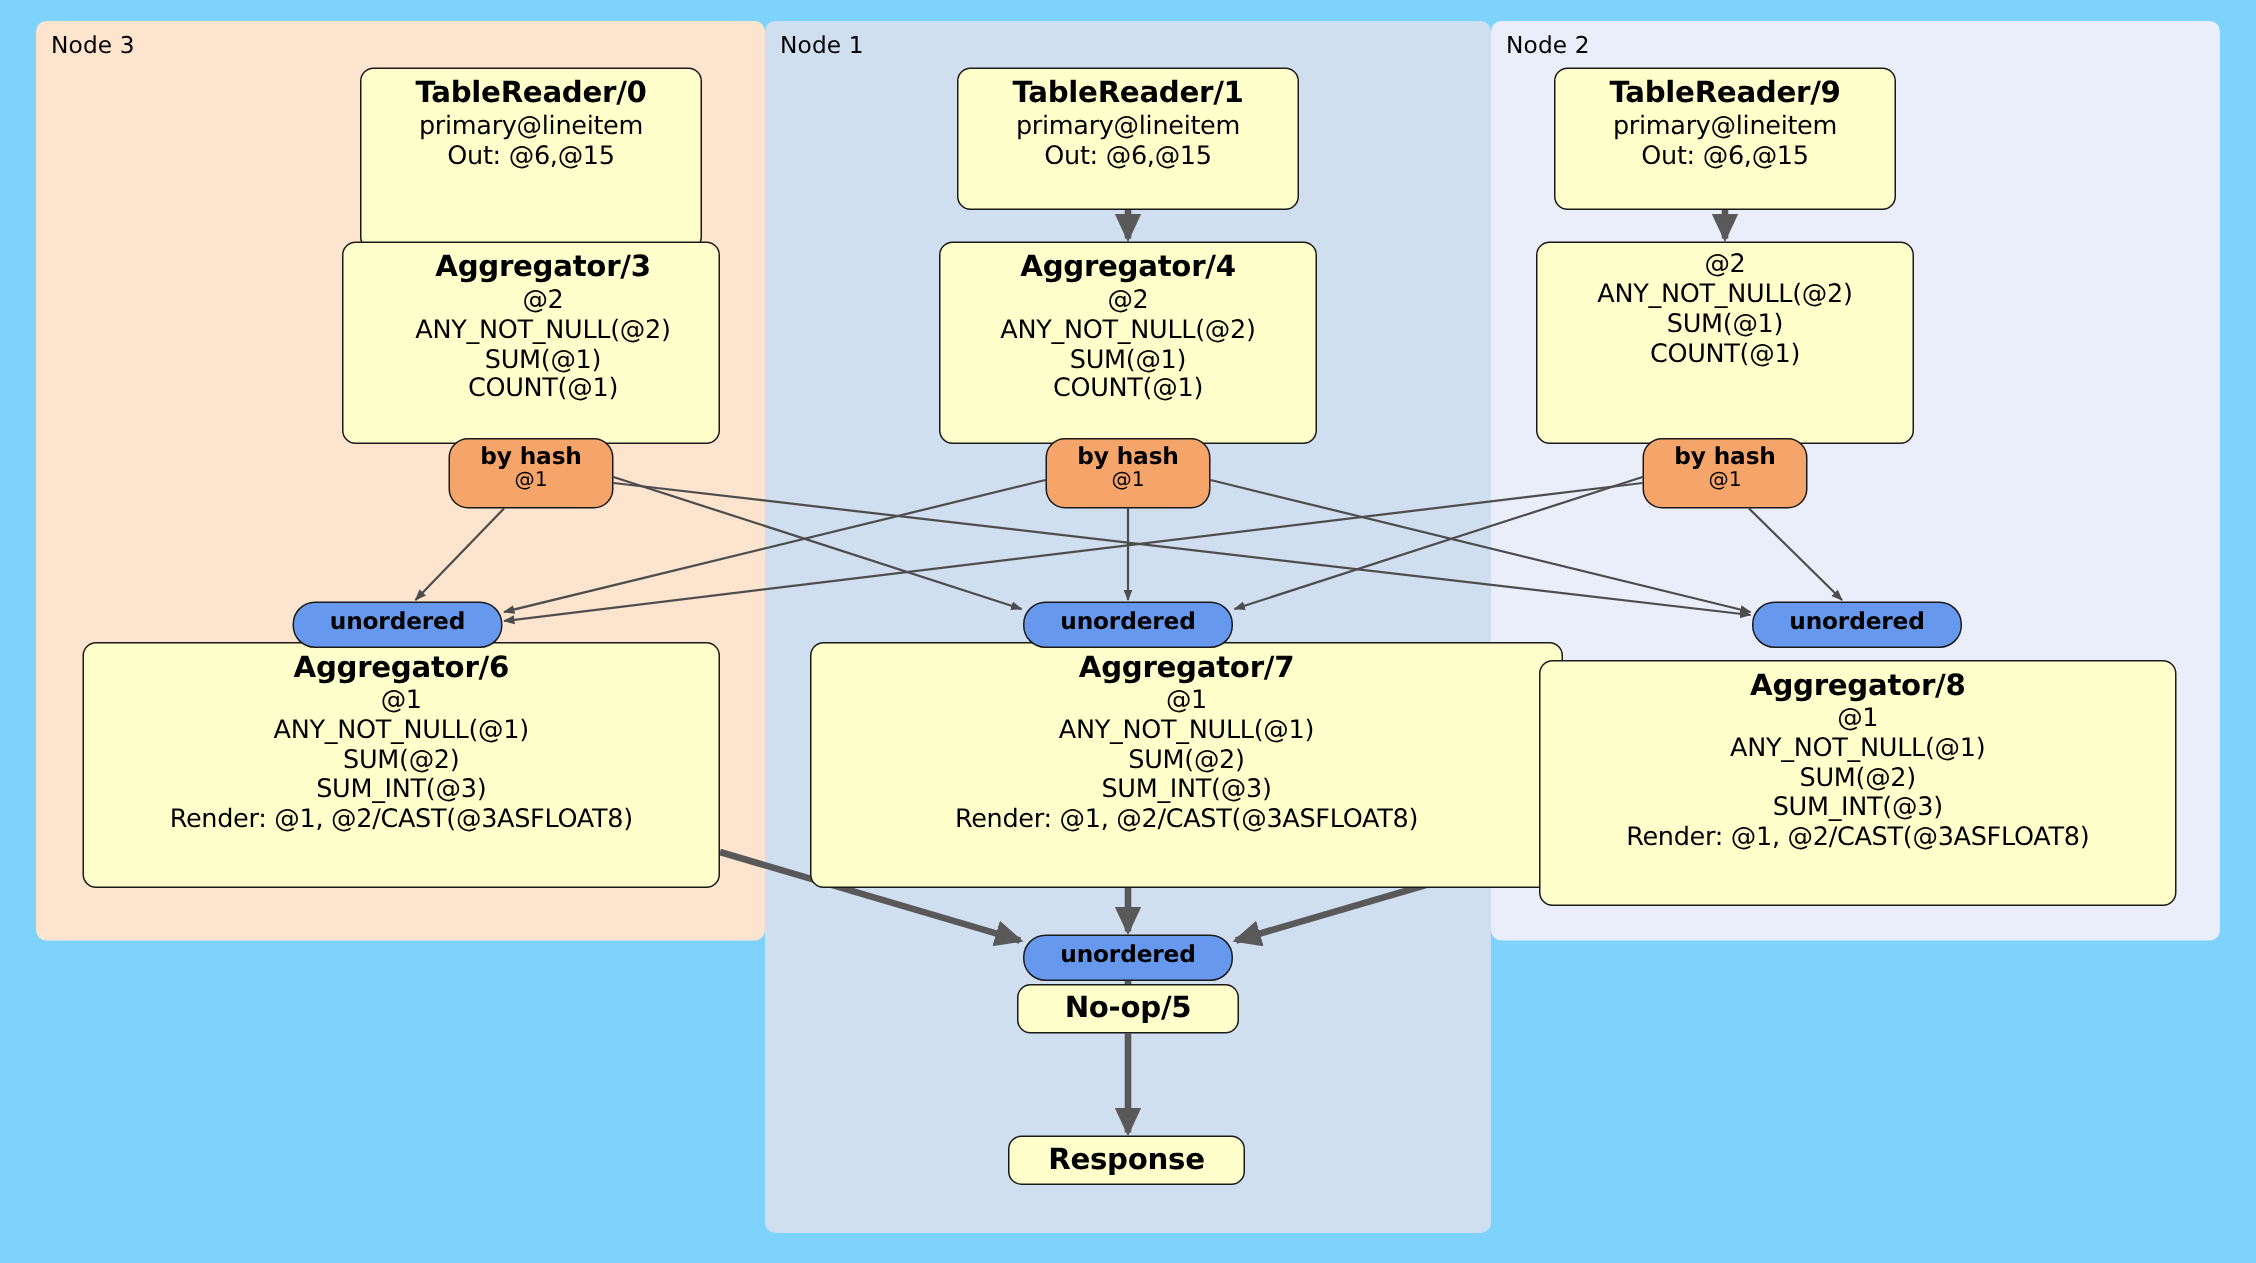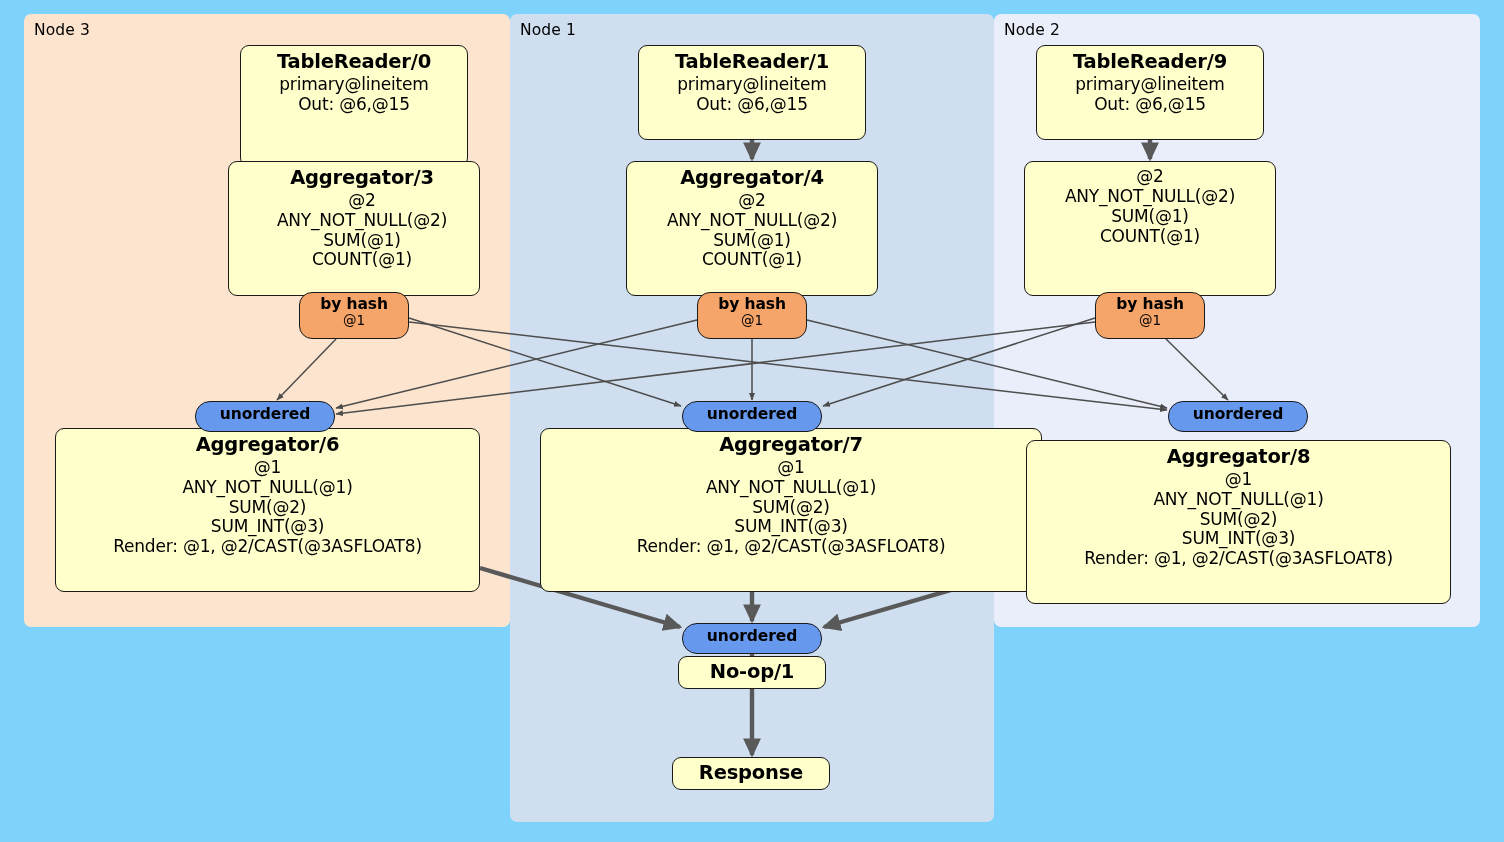--- a/index.html
+++ b/index.html
@@ -181,21 +181,21 @@
       </div>
       <div class="proc" style="left: 540px; top: 428px; width: 502px; height: 164px;">
         <span class="ttl">Aggregator/7</span>
         <span class="det">@1</span>
         <span class="det">ANY_NOT_NULL(@1)</span>
         <span class="det">SUM(@2)</span>
         <span class="det">SUM_INT(@3)</span>
         <span class="det">Render: @1, @2/CAST(@3ASFLOAT8)</span>
       </div>
       <div class="proc compact" style="left: 678px; top: 656px; width: 148px; height: 33px;">
-        <span class="ttl">No-op/1</span>
+        <span class="ttl">No-op/5</span>
       </div>
       <div class="proc compact" style="left: 672px; top: 757px; width: 158px; height: 33px;">
         <span class="ttl">Response</span>
       </div>
       <div class="proc" style="left: 1036px; top: 45px; width: 228px; height: 95px;">
         <span class="ttl">TableReader/9</span>
         <span class="det">primary@lineitem</span>
         <span class="det">Out: @6,@15</span>
       </div>
       <div class="proc" style="left: 1024px; top: 161px; width: 252px; height: 135px;">

